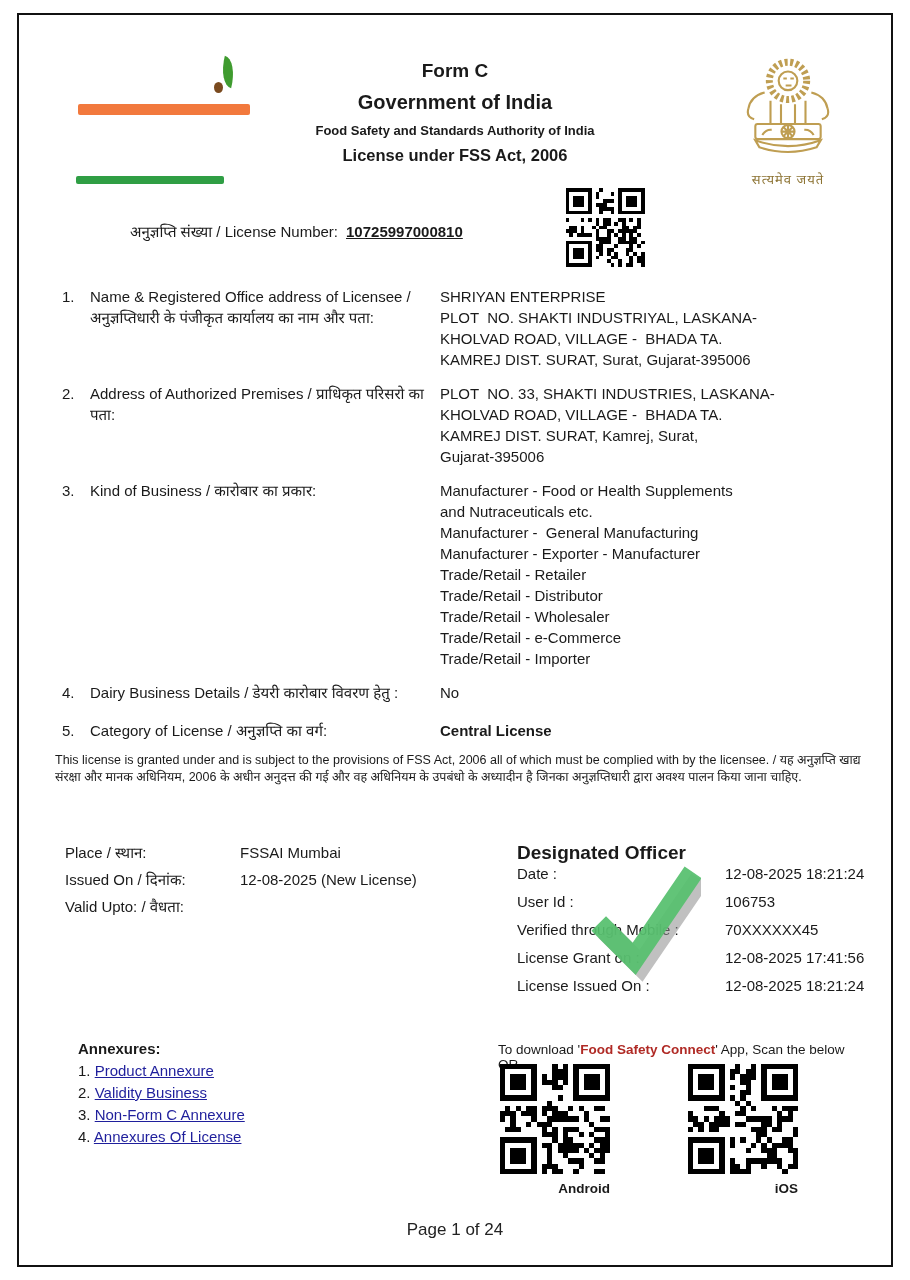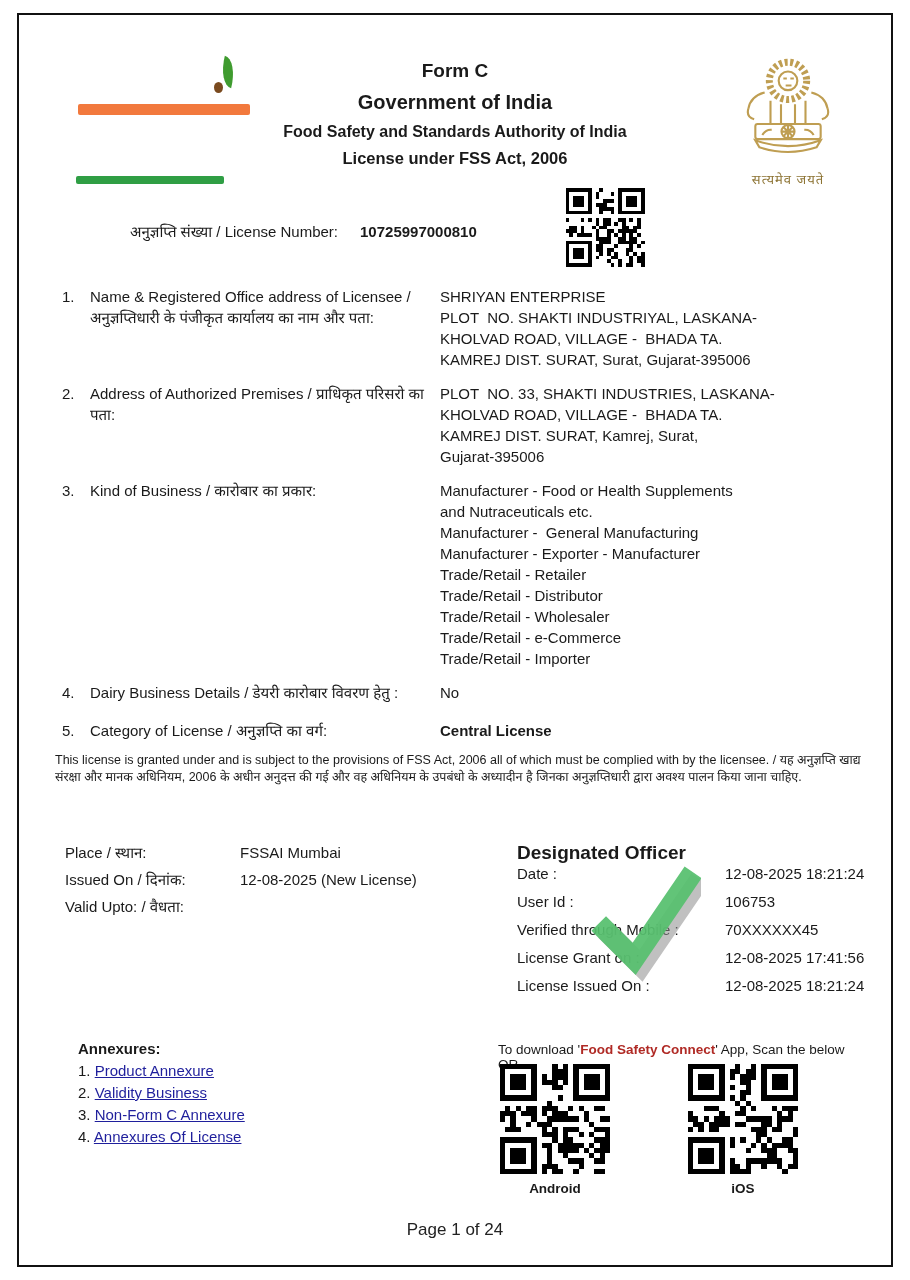--- a/index.html
+++ b/index.html
@@ -17,30 +17,30 @@
     font-style:italic;font-weight:bold;font-size:86px;line-height:1;letter-spacing:-4px;}
   .logo-text .lb{color:#2d2f92;}
   .logo-text .lo{color:#f2793d;}
   .leaf{position:absolute;left:163px;top:3px;width:14px;height:30px;background:#3f9b2f;
     border-radius:0 100% 0 100%;transform:rotate(14deg);}
   .seed{position:absolute;left:156px;top:28px;width:9px;height:11px;background:#7a4a1f;border-radius:50%;}
 
   .titles{position:absolute;left:230px;top:60px;width:450px;text-align:center;}
   .t1{font-size:19px;font-weight:bold;margin-bottom:9px;}
   .t2{font-size:20px;font-weight:bold;margin-bottom:9px;}
-  .t3{font-size:16px;font-weight:bold;margin-bottom:8px;}
+  .t3{font-size:13px;font-weight:bold;margin-bottom:8px;}
   .t4{font-size:16.5px;font-weight:bold;}
 
   .emblem{position:absolute;left:715px;top:54px;width:146px;height:138px;text-align:center;}
   .emblem svg{width:124px;height:112px;}
   .emblem-caption{font-size:13px;color:#8d7434;margin-top:0px;letter-spacing:1px;}
 
   
   .license-row{position:absolute;left:130px;top:221px;font-size:15px;}
-  .license-row .num{font-weight:bold;margin-left:22px;}
+  .license-row .num{font-weight:bold;margin-left:8px;text-decoration:underline;}
   .qr{background:#fff;}
   .qr-top{position:absolute;left:563px;top:188px;width:84px;height:79px;}
 
   
   .items{position:absolute;left:62px;top:286px;width:806px;font-size:15px;line-height:21px;}
   .item-row{display:grid;grid-template-columns:28px 350px 1fr;margin-bottom:13px;}
   .item-row:nth-child(4){margin-bottom:17px;}
   .item-num{}
   .item-label{padding-right:16px;}
   .item-value{white-space:pre-wrap;}
@@ -62,21 +62,21 @@
 
   
   .annexures{position:absolute;left:78px;top:1040px;font-size:15px;}
   .annex-title{font-weight:bold;margin-bottom:3px;}
   .annex-item{line-height:22px;}
   .annex-link{color:#1f1f9c;text-decoration:underline;cursor:pointer;}
   .download{position:absolute;left:498px;top:1042px;width:365px;font-size:13.5px;}
   .app-name{color:#b02a25;font-weight:bold;}
   .qr-android{position:absolute;left:500px;top:1064px;width:110px;height:110px;}
   .qr-ios{position:absolute;left:688px;top:1064px;width:110px;height:110px;}
-  .qr-label{position:absolute;top:1181px;width:110px;text-align:center;font-size:13.5px;font-weight:bold;}
+  .qr-label{position:absolute;top:1181px;width:110px;text-align:right;font-size:13.5px;font-weight:bold;}
   .qr-label.a{left:500px;} .qr-label.b{left:688px;}
 
   .footer{position:absolute;left:0;top:1220px;width:910px;text-align:center;font-size:17px;color:#222;}
 </style>
 </head>
 <body>
 
 <div class="page">
   <div class="sheet"></div>
 

